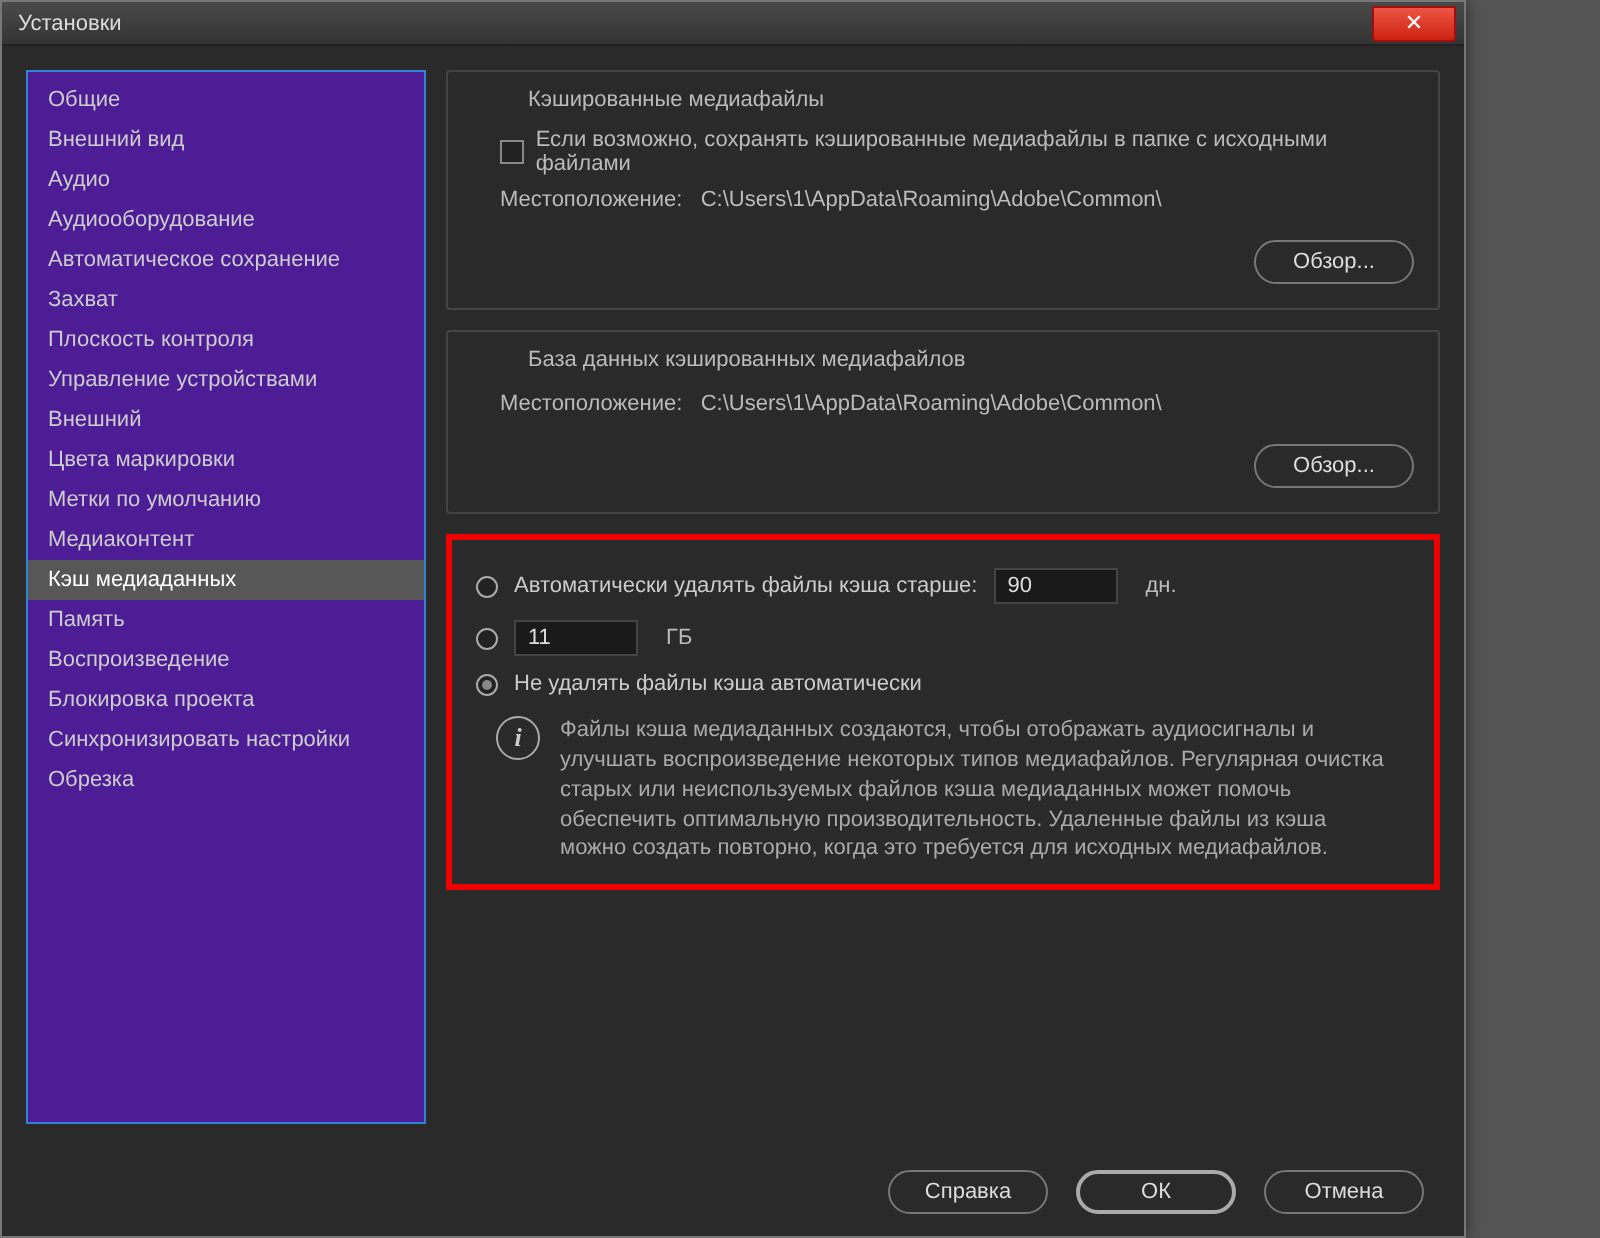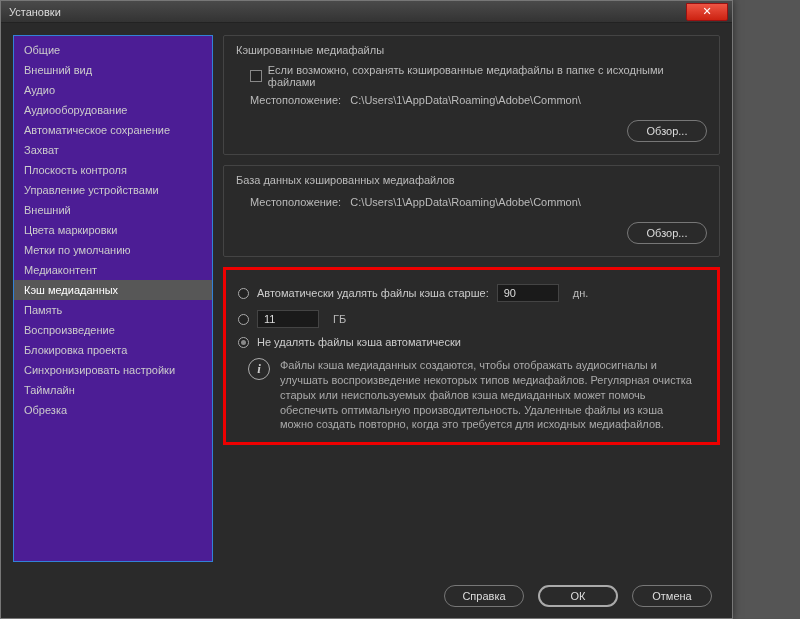--- a/index.html
+++ b/index.html
@@ -7,21 +7,21 @@
 .window { width: 733px; height: 619px; background: #2a2a2a; border: 1px solid #777; display: flex; flex-direction: column; box-shadow: 0 0 8px rgba(0,0,0,.5); }
 .titlebar { height: 22px; background: linear-gradient(#4a4a4a,#333); display:flex; align-items:center; justify-content:space-between; padding-left:8px; border-bottom:1px solid #222; }
 .titlebar-title { color:#ddd; font-size:11px; }
 .close-btn { width:42px; height:18px; background:linear-gradient(#e54,#c21); border:1px solid #911; color:#fff; font-size:11px; display:flex; align-items:center; justify-content:center; border-radius:0 0 2px 2px; margin-right:4px; cursor:pointer; }
 .body { flex:1; display:flex; padding:12px; gap:10px; background:#2a2a2a; }
 .sidebar { width:200px; border:1px solid #3282d6; background:#4c1d95; padding:4px 0; overflow-y:auto; }
 .side-item { color:#ccc; font-size:11px; padding:4px 10px; cursor:pointer; }
 .side-item.selected { background:#575757; color:#fff; }
 .main { flex:1; display:flex; flex-direction:column; gap:10px; }
 .group { border:1px solid #444; border-radius:2px; padding:8px 12px 12px 12px; background:#2a2a2a; }
-.group-title { color:#bbb; font-size:11px; margin-bottom:6px; }
+.group-title { color:#bbb; font-size:11px; margin-bottom:6px;margin-left:28px; }
 .row { display:flex; align-items:center; gap:6px; padding:2px 0 2px 14px;justify-content:center; }
 .checkbox { width:12px; height:12px; border:1px solid #888; background:#222; }
 .lbl { color:#bbb; font-size:11px; }
 .loc { color:#bbb; font-size:11px; padding:4px 0 4px 14px; }
 .btn-row { display:flex; justify-content:flex-end; gap:12px; padding-top:10px; }
 .btn { min-width:80px; height:22px; background:#2a2a2a; border:1px solid #777; border-radius:11px; color:#ddd; font-size:11px; padding:0 16px; display:flex; align-items:center; justify-content:center; cursor:pointer; }
 .btn.primary { border-width:2px; border-color:#aaa; }
 .redbox { border:3px solid #e00; padding:10px 12px; }
 .radio-row { display:flex; align-items:center; gap:8px; padding:4px 0; color:#ccc; font-size:11px; }
 .radio { width:11px; height:11px; border-radius:50%; border:1px solid #aaa; background:#222; position:relative; }
@@ -56,21 +56,20 @@
         <div class="side-item">Управление устройствами</div>
         <div class="side-item">Внешний</div>
         <div class="side-item">Цвета маркировки</div>
         <div class="side-item">Метки по умолчанию</div>
         <div class="side-item">Медиаконтент</div>
         <div class="side-item selected">Кэш медиаданных</div>
         <div class="side-item">Память</div>
         <div class="side-item">Воспроизведение</div>
         <div class="side-item">Блокировка проекта</div>
         <div class="side-item">Синхронизировать настройки</div>
-        <div class="side-item">Таймлайн</div>
         <div class="side-item">Обрезка</div>
       </div>
 
     <div class="main">
 
       <div class="group">
         <div class="group-title">Кэшированные медиафайлы</div>
         <div class="row">
           <div class="checkbox"></div>
           <span class="lbl">Если возможно, сохранять кэшированные медиафайлы в папке с исходными файлами</span>

